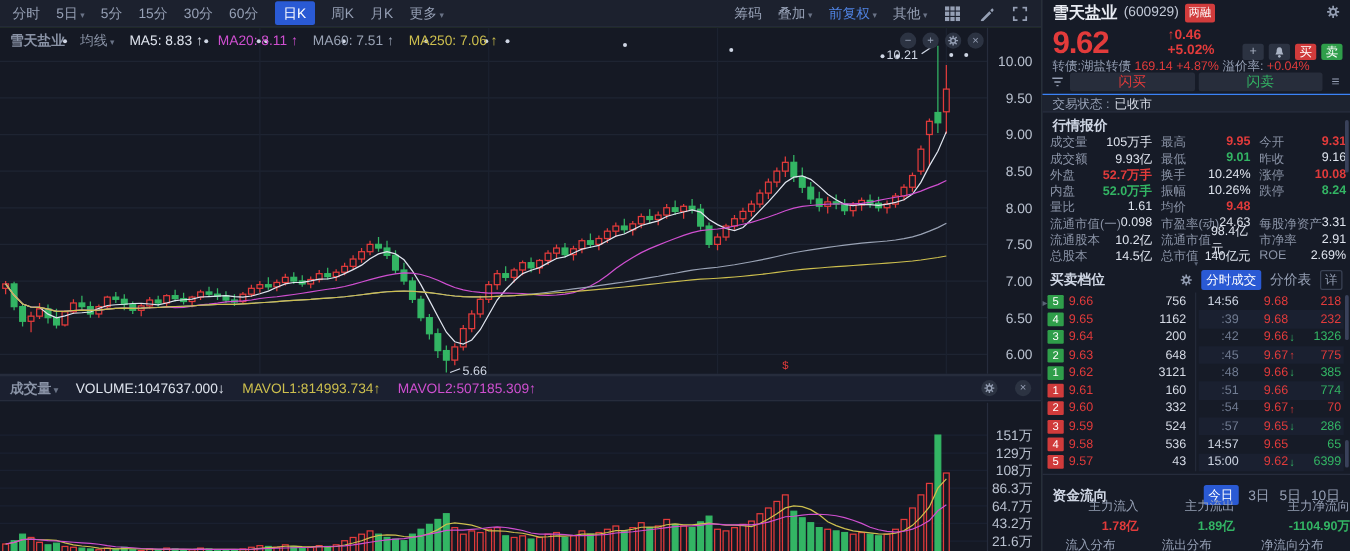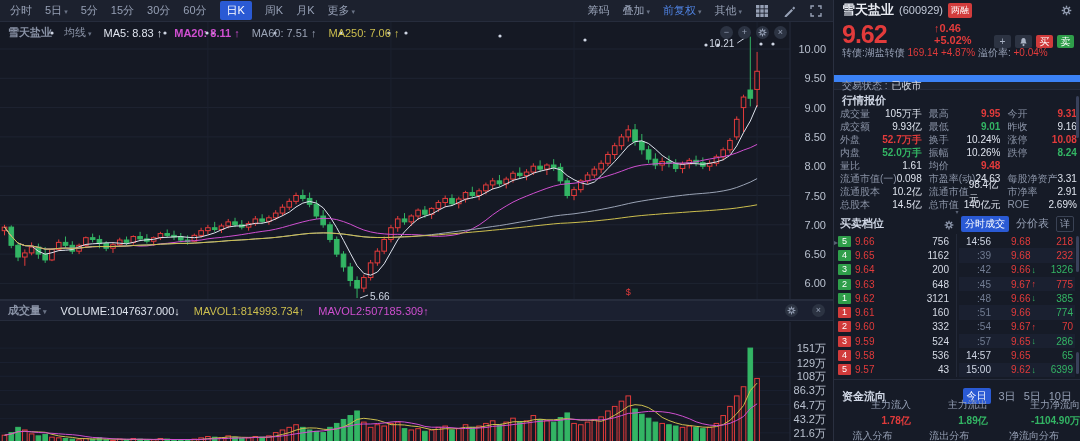--- a/index.html
+++ b/index.html
@@ -15,21 +15,21 @@
   .titem{cursor:pointer;}
   .titem.sel{background:#2a5ad4;color:#fff;padding:2px 7px;border-radius:2px;}
   .caret{font-size:7px;margin-left:2px;color:#6a7386;}
   .blue{color:#4f82e0;}
   .tico{width:14px;height:14px;display:inline-flex;align-items:center;justify-content:center;}
   
   .chartwrap{position:absolute;left:0;top:22px;width:833px;height:419px;background:#151924;}
   .marow{position:absolute;top:3px;left:8px;display:flex;gap:12px;font-size:11px;z-index:3;align-items:center;}
   .masym{color:#8a93a6;font-weight:bold;}
   .masel{color:#8a93a6;}
-  .ma5{color:#dfe4ee;} .ma20{color:#cf4fd0;font-weight:bold;} .ma60{color:#9aa3b5;} .ma250{color:#cdbf4e;}
+  .ma5{color:#dfe4ee;} .ma20{color:#cf4fd0;} .ma60{color:#9aa3b5;} .ma250{color:#cdbf4e;}
   #mainChart{position:absolute;top:0;left:0;z-index:1;cursor:crosshair;}
   #volChart{position:absolute;top:300px;left:0;z-index:1;cursor:crosshair;}
   .paneicons{position:absolute;display:flex;gap:5px;z-index:4;}
   .paneicons.main{top:4px;right:46px;}
   .cico{width:13px;height:13px;border-radius:50%;background:#2c3342;color:#96a0b5;font-size:9px;
         display:inline-flex;align-items:center;justify-content:center;line-height:1;cursor:pointer;}
   .volhdr{position:absolute;top:278px;left:0;width:833px;height:21px;background:#1b2030;z-index:3;
           border-top:1px solid #262c3c;border-bottom:1px solid #262c3c;display:flex;align-items:center;
           gap:14px;padding:0 8px;font-size:11px;}
   .vt{color:#8a93a6;font-weight:bold;} .vw{color:#dfe4ee;} .vy1{color:#cdbf4e;} .vy2{color:#cf4fd0;}
@@ -47,21 +47,21 @@
         display:inline-flex;align-items:center;justify-content:center;cursor:pointer;}
   .hico.buy{background:#d03b3b;color:#fff;} .hico.sell{background:#2f9e4a;color:#fff;}
   .bond{position:absolute;left:8px;top:26px;font-size:10px;color:#96a0b5;white-space:nowrap;}
   .bond .r{color:#e23b3b;}
   .flashrow{position:absolute;top:58px;left:4px;right:4px;height:15px;display:flex;gap:3px;}
   .fbtn{flex:1;display:flex;align-items:center;justify-content:center;font-size:11px;
         background:#272d3b;border-radius:2px;cursor:pointer;}
   .fbtn.b{color:#e23b3b;} .fbtn.s{color:#33b564;}
   .fico{width:15px;display:flex;align-items:center;justify-content:center;color:#96a0b5;font-size:11px;cursor:pointer;}
   .statusrow{position:absolute;top:75px;left:0;right:0;height:15px;background:#1d2330;
-             border-top:7px solid #3b82f6;border-bottom:1px solid #262c3c;
+             border-top:1px solid #3b82f6;border-bottom:1px solid #262c3c;
              display:flex;align-items:center;padding:0 8px;font-size:10px;color:#96a0b5;gap:4px;}
   .statusrow b{color:#d6dbe6;font-weight:normal;}
   .sechdr{position:absolute;top:93px;left:0;right:0;height:13px;display:flex;
           padding:0 8px;font-size:11px;color:#cfd6e4;font-weight:bold;}
   .qgrid{position:absolute;top:107px;left:6px;right:9px;height:104px;display:grid;
          grid-template-columns:1.12fr 1.28fr 1.02fr;column-gap:7px;font-size:10px;}
   .qcell{display:flex;justify-content:space-between;align-items:center;height:13px;}
   .qlabel{color:#8a93a6;white-space:nowrap;}
   .q-w{color:#dfe4ee;} .q-r{color:#e23b3b;font-weight:bold;} .q-g{color:#33b564;font-weight:bold;}
   .chev{position:absolute;top:209px;left:0;right:0;height:6px;text-align:center;color:#5a6375;
@@ -661,20 +661,34 @@
         <span class="hico buy">买</span>
         <span class="hico sell">卖</span>
       </span>
       <span class="bond">
         <span>转债:湖盐转债</span>
         <span class="r"> <span>169.14</span> <span>+4.87%</span></span>
         <span>溢价率:</span>
         <span class="r"> <span>+0.04%</span></span>
       </span>
     </div>
+    <div class="flashrow">
+      <span class="fico">
+          <svg width="10" height="10" viewBox="0 0 12 12">
+            <g stroke="#96a0b5" stroke-width="1.4">
+              <line x1="1" y1="2" x2="11" y2="2"></line>
+              <line x1="3" y1="5.5" x2="9" y2="5.5"></line>
+              <line x1="5" y1="9" x2="7" y2="9"></line>
+            </g>
+          </svg>
+        </span>
+      <span class="fbtn b">闪买</span>
+      <span class="fbtn s">闪卖</span>
+      <span class="fico">≡</span>
+    </div>
     <div class="statusrow">
       <span>交易状态 :</span>
       <b>已收市</b>
     </div>
     <div class="sechdr">
       <span>行情报价</span>
     </div>
     <div class="qgrid" id="qgrid">
         <div class="qcell">
           <span class="qlabel">成交量</span>

